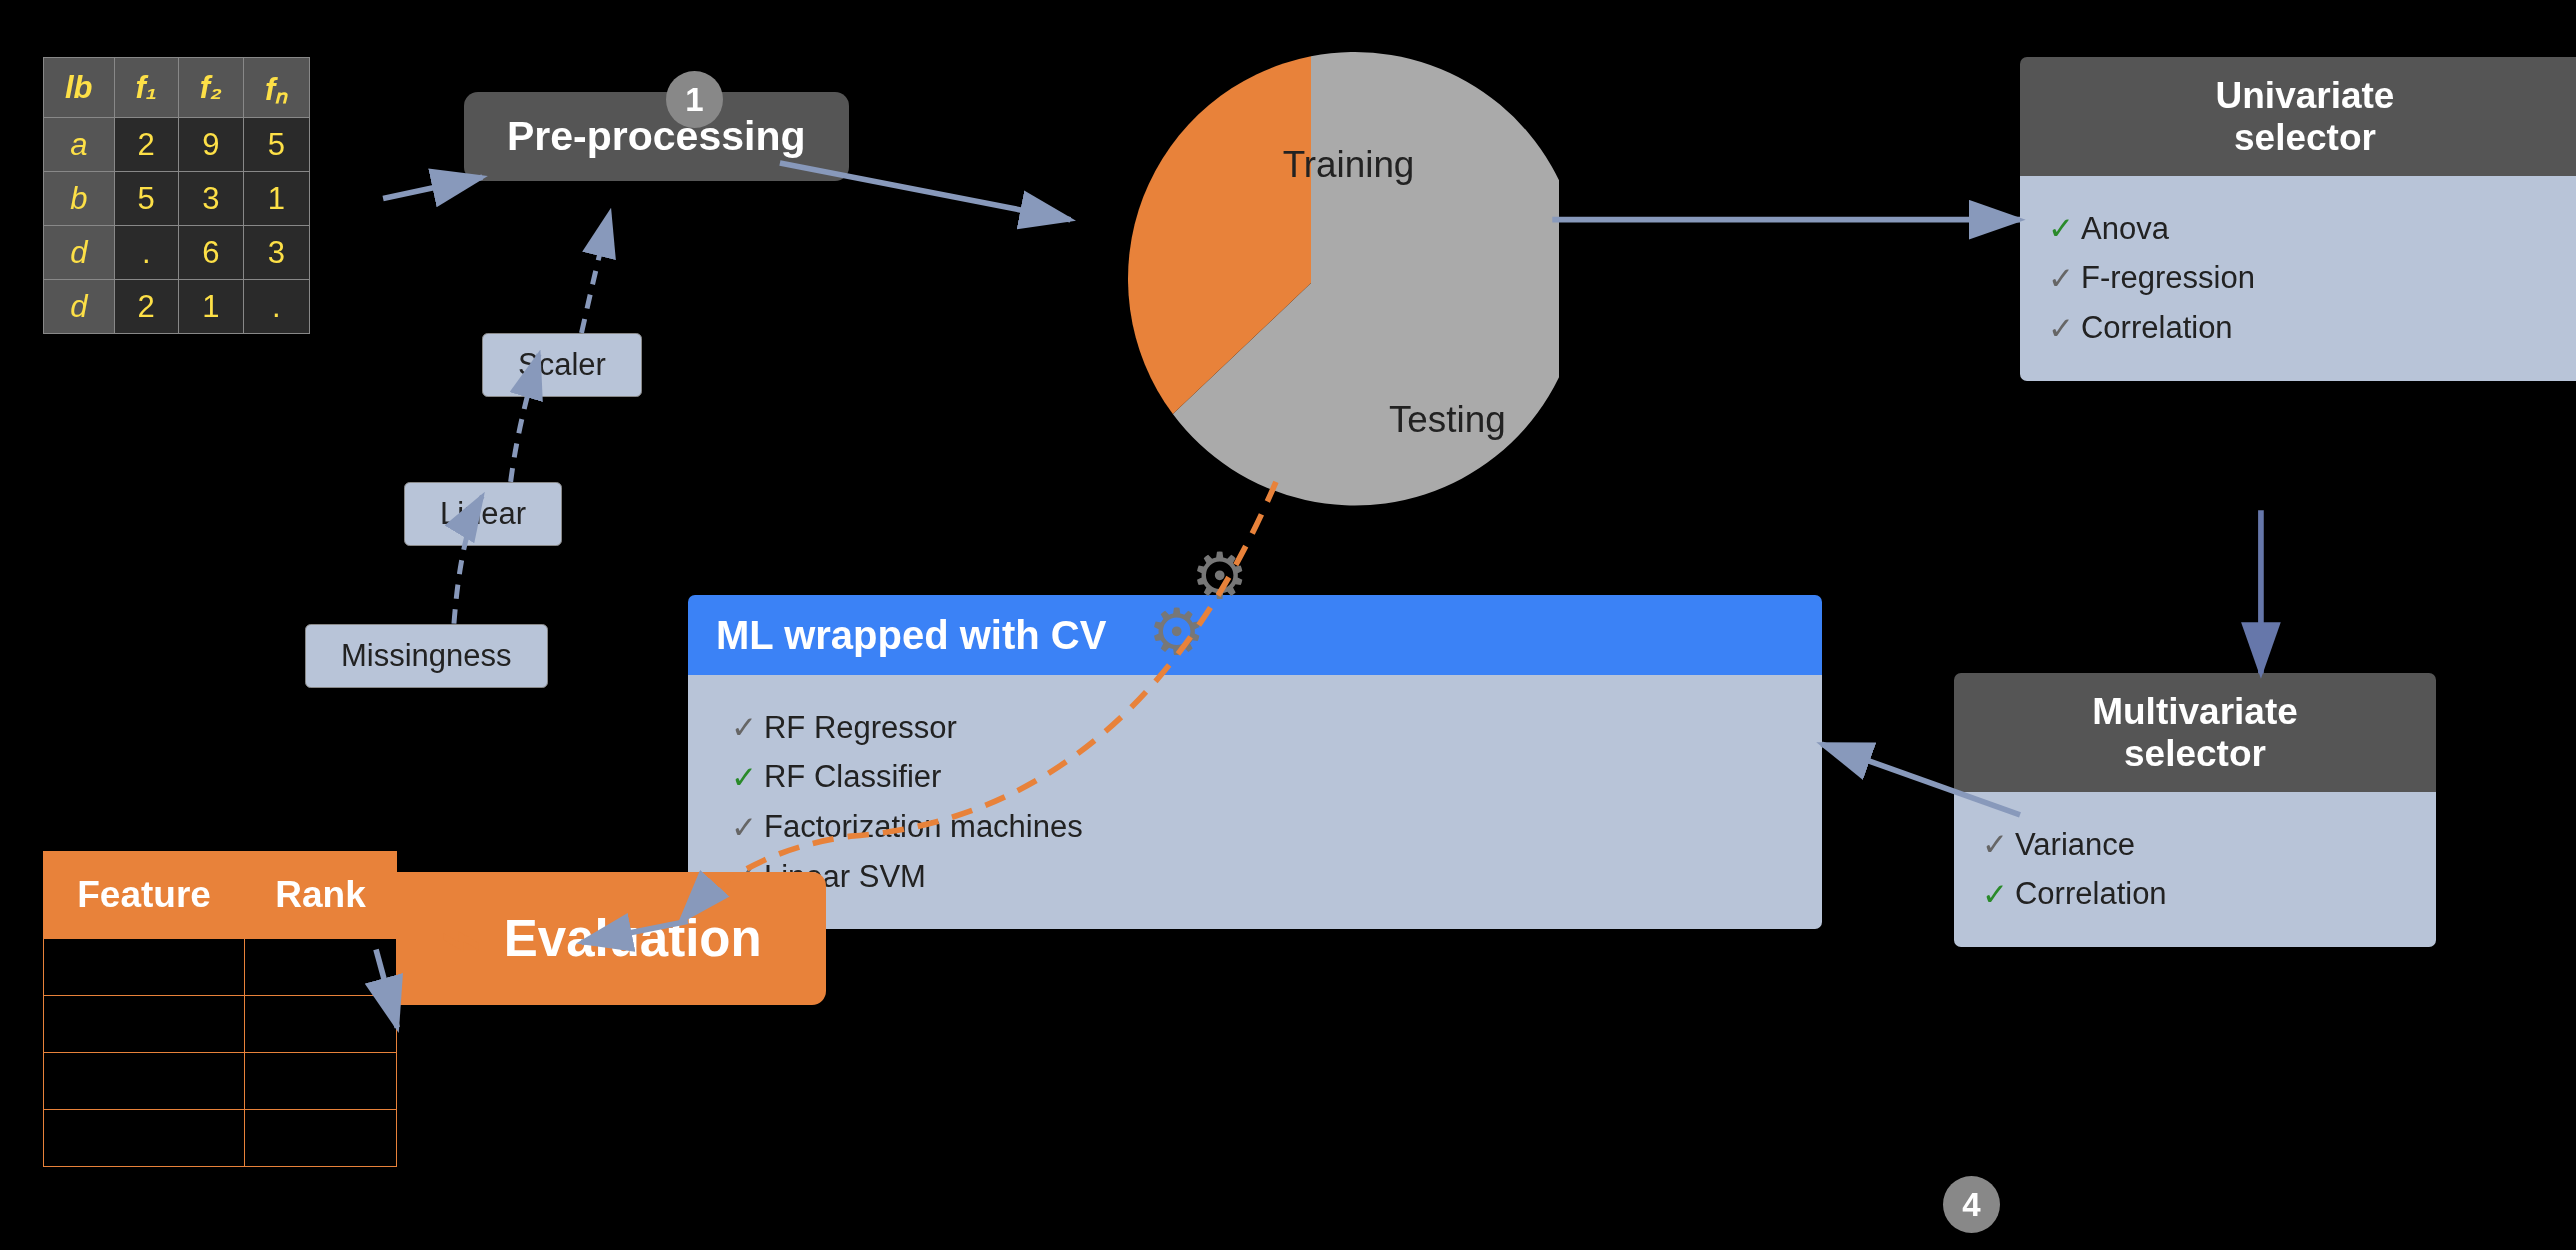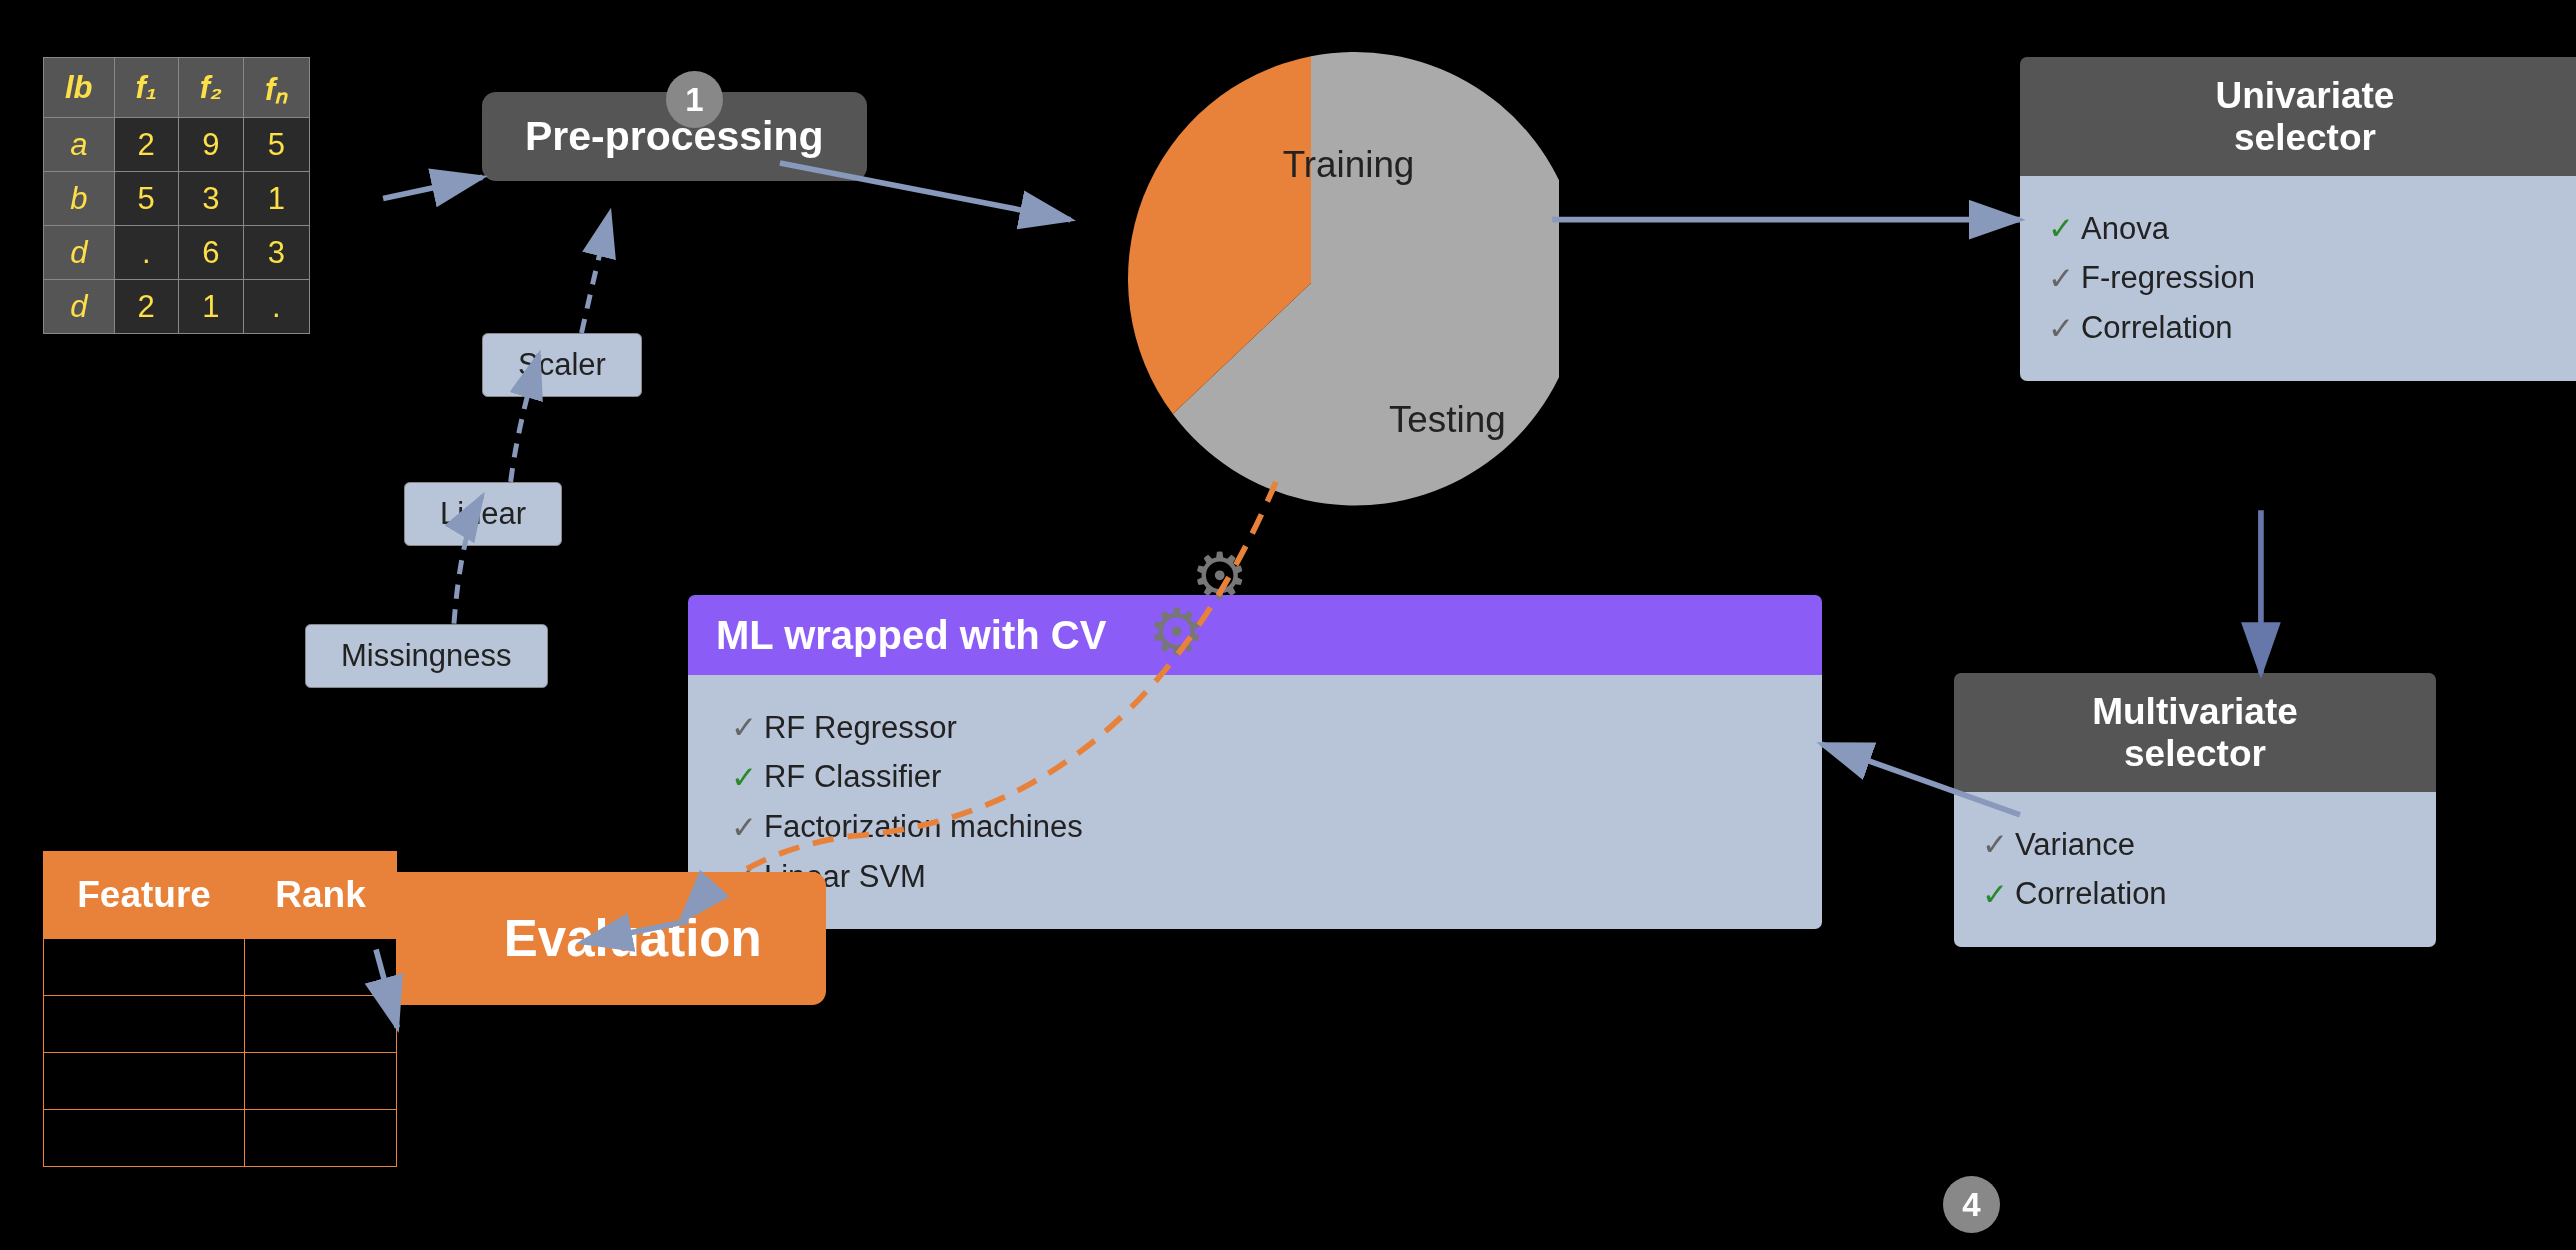--- a/index.html
+++ b/index.html
@@ -35,21 +35,21 @@
       font-style: italic;
     }
     .data-table td:not(:first-child) {
       background: #2a2a2a;
     }
 
     
     .preproc-box {
       position: absolute;
       top: 92px;
-      left: 482px;
+      left: 464px;
       background: #555;
       border-radius: 14px;
       padding: 21px 43px;
     }
     .preproc-box .label {
       font-size: 41px;
       font-weight: bold;
       color: #fff;
     }
     .circle-num {
@@ -128,21 +128,21 @@
     }
 
     
     .ml-box {
       position: absolute;
       top: 595px;
       left: 688px;
       width: 1134px;
     }
     .ml-header {
-      background: #8b5cf6;
+      background: #3b82f6;
       border-radius: 7px 7px 0 0;
       padding: 17.7px 28px;
     }
     .ml-header .title {
       font-size: 40px;
       font-weight: bold;
       color: #fff;
     }
     .ml-body {
       background: #b8c4d8;

